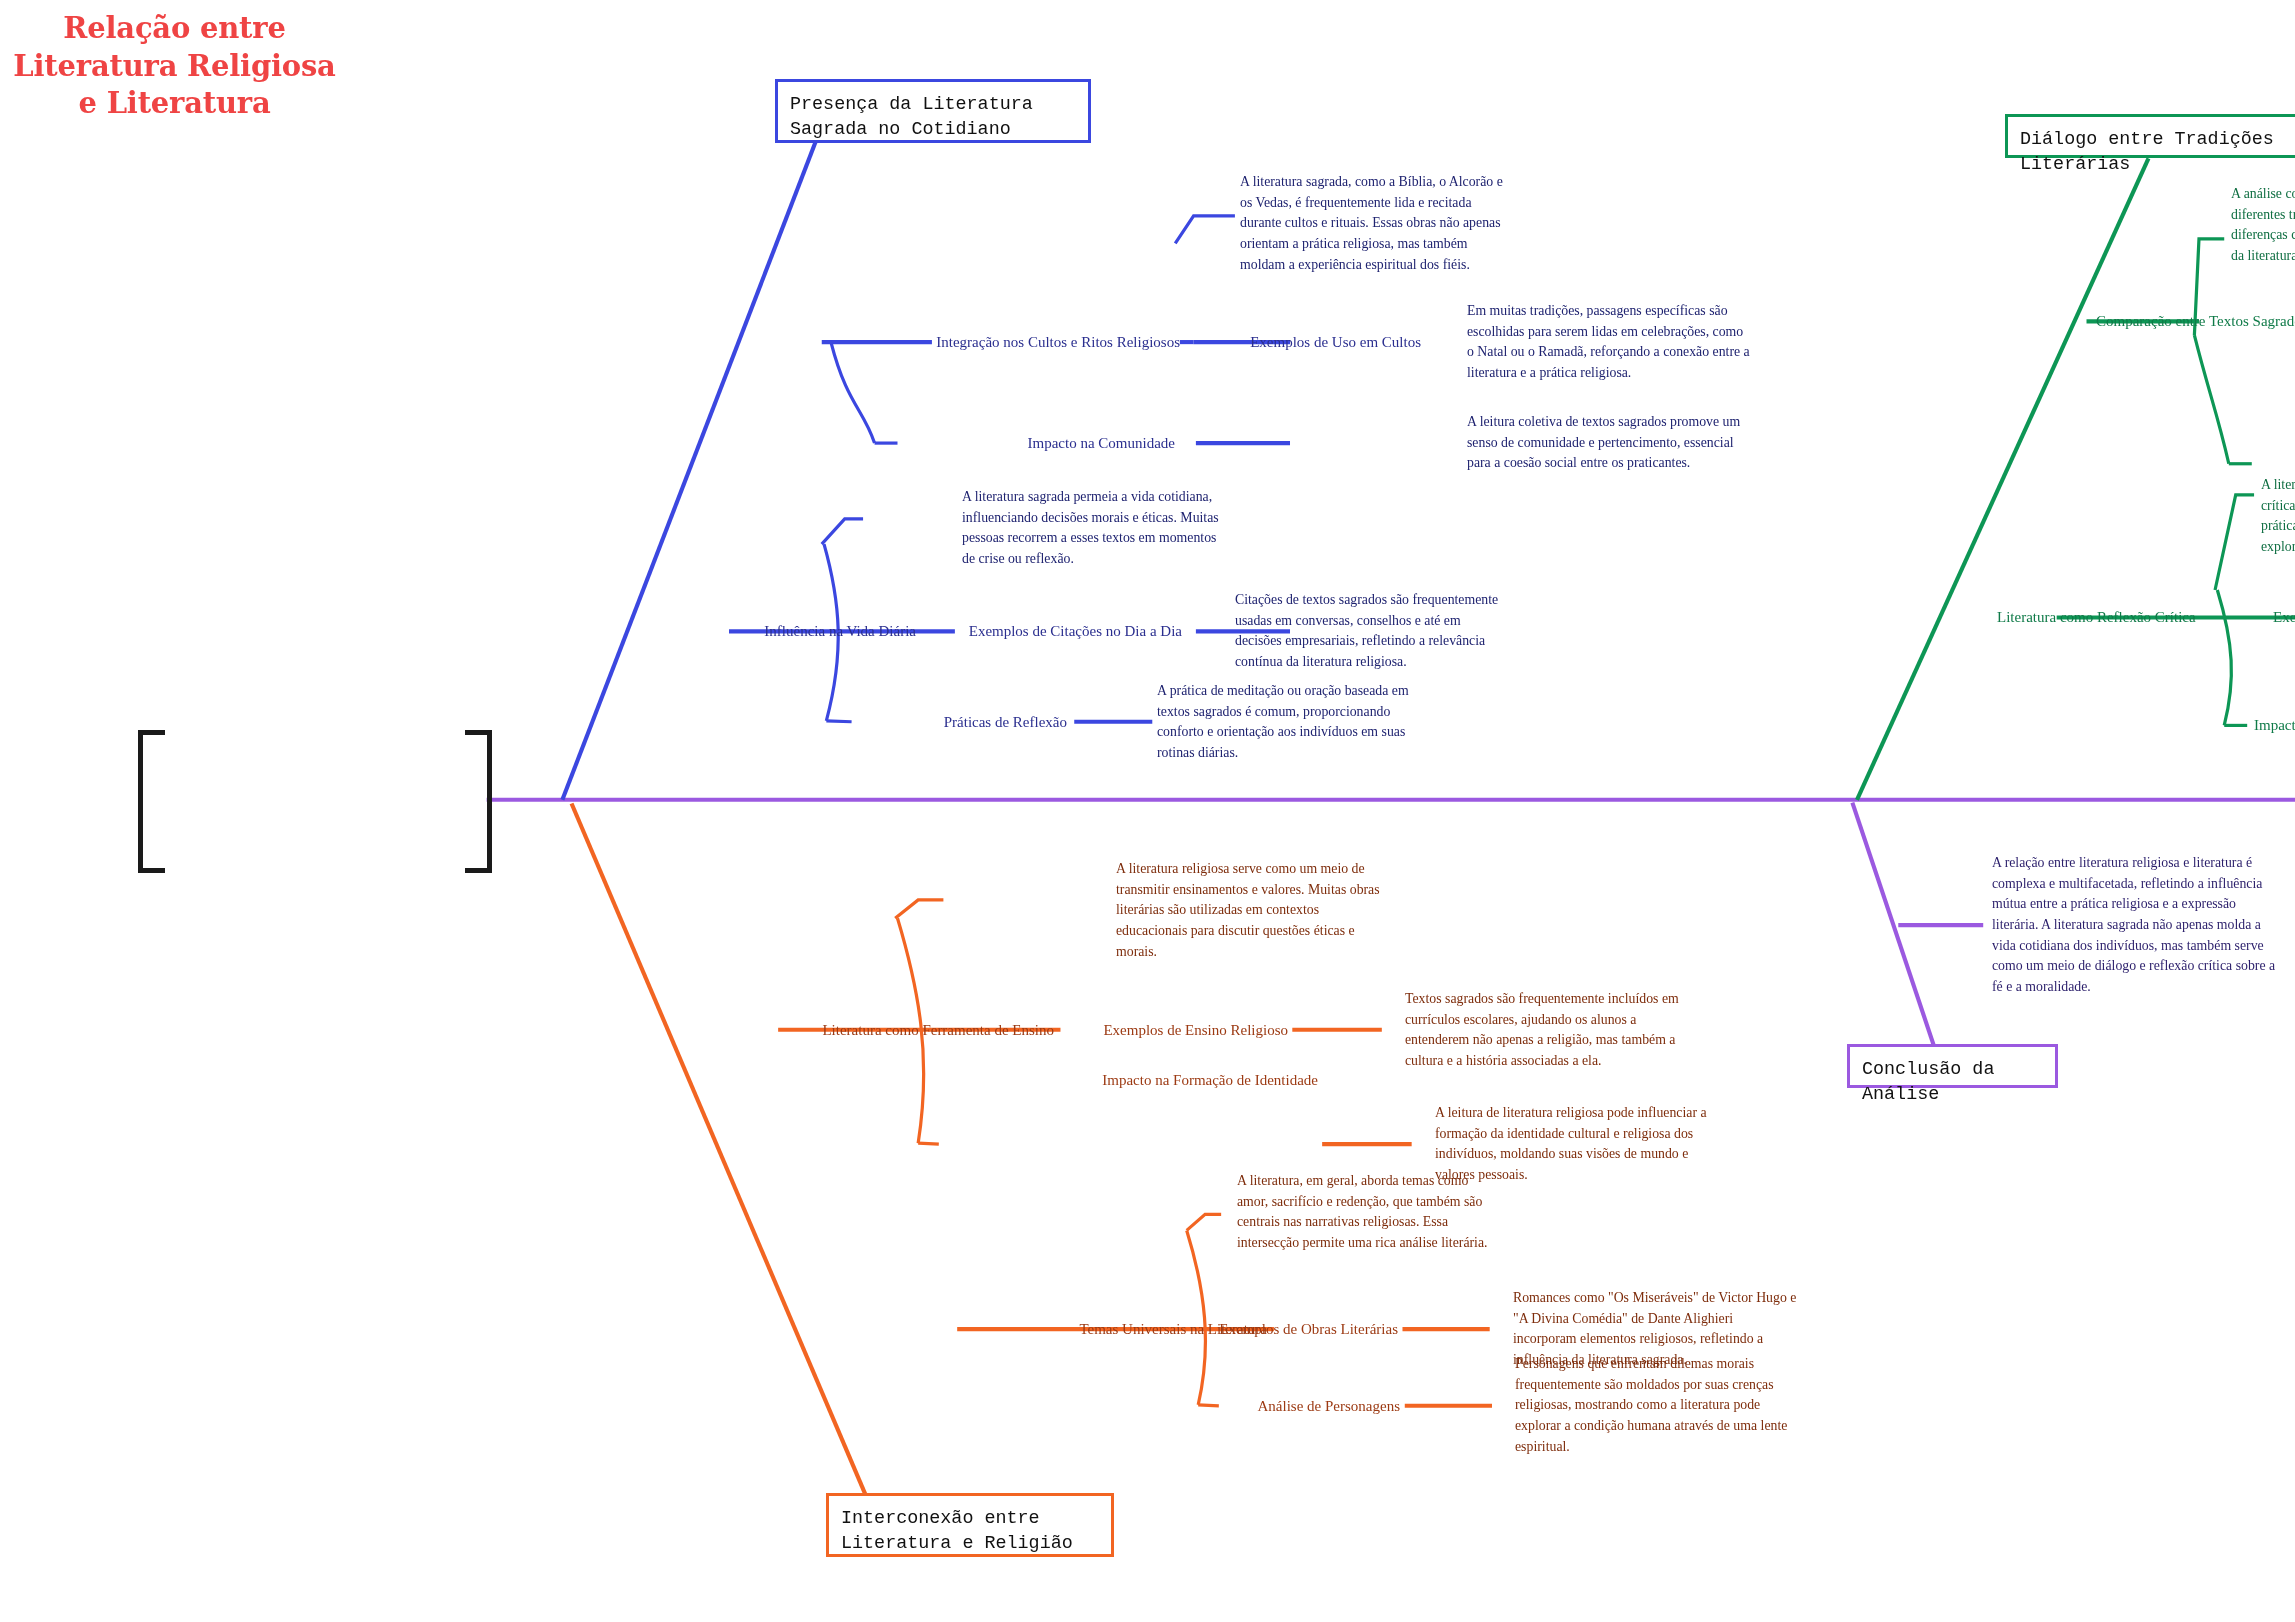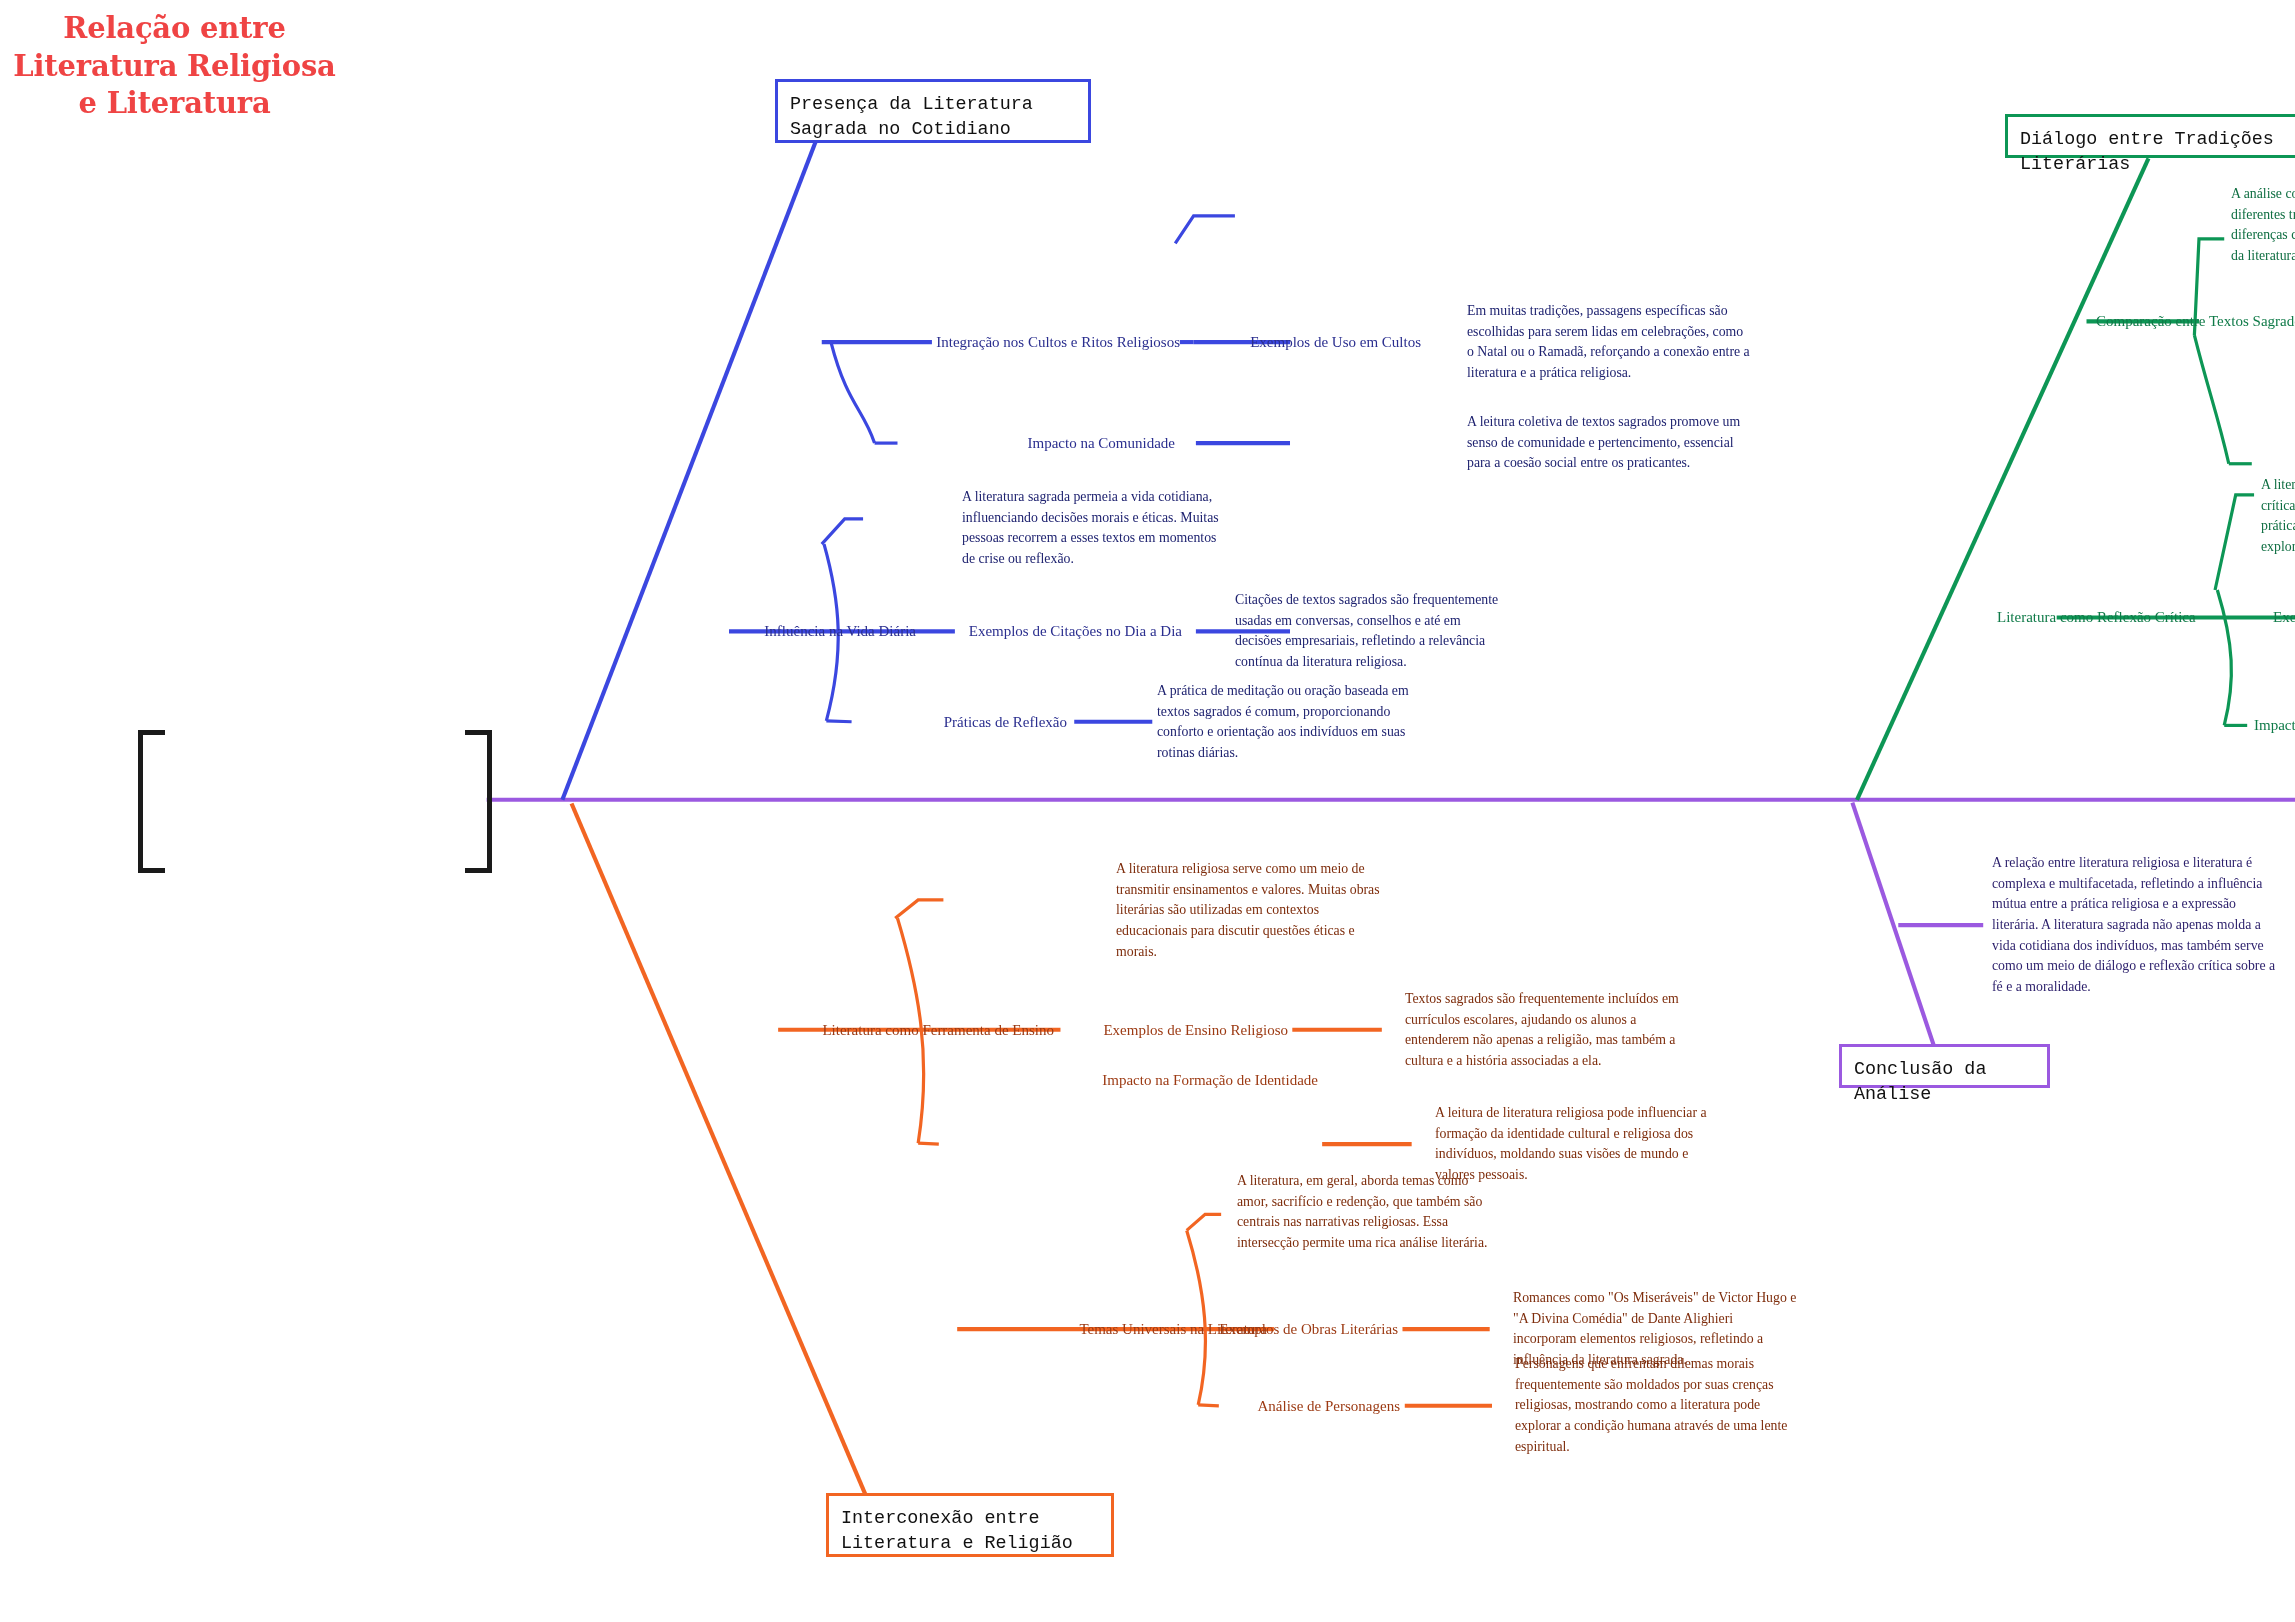--- a/index.html
+++ b/index.html
@@ -20,21 +20,21 @@
 
   
   .catbox{
     position:absolute;background:#fff;border:3.2px solid #000;
     padding:10px 12px 12px 12px;box-sizing:border-box;
     font-family:Liberation Mono, monospace;font-size:18.4px;line-height:1.38;color:#111;
   }
   .catbox.blue{border-color:#3b47e0;}
   .catbox.green{border-color:#0d9655;}
   .catbox.orange{border-color:#f26522;}
-  .catbox.purple{border-color:#9b59e0;}
+  .catbox.purple{border-color:#9b59e0;margin-left:8px;}
 
   
   .lbl{
     position:absolute;font-family:"Liberation Serif",serif;font-size:15px;
     white-space:nowrap;line-height:1;
   }
   .lbl.blue{color:#2b2f8f;}
   .lbl.green{color:#0f7a48;}
   .lbl.orange{color:#9c3a13;}
   .lbl.r{transform:translate(-100%,-50%);}
@@ -130,20 +130,21 @@
 
   <div class="catbox orange" style="left:826px;top:1493px;width:288px;height:64px;">
     <span>Interconexão entre Literatura e Religião</span>
   </div>
 
   <div class="catbox purple" style="left:1839px;top:1044px;width:211px;height:44px;">
     <span>Conclusão da Análise</span>
   </div>
 
   <div class="lbl blue r" style="left:1180px;top:342px;">Integração nos Cultos e Ritos Religiosos</div>
+  <div class="leaf blue" style="left:1240px;top:172px;width:275px;">A literatura sagrada, como a Bíblia, o Alcorão e os Vedas, é frequentemente lida e recitada durante cultos e rituais. Essas obras não apenas orientam a prática religiosa, mas também moldam a experiência espiritual dos fiéis.</div>
 
   <div class="lbl blue r" style="left:1421px;top:342px;">Exemplos de Uso em Cultos</div>
   <div class="leaf blue mid" style="left:1467px;top:342px;width:285px;">Em muitas tradições, passagens específicas são escolhidas para serem lidas em celebrações, como o Natal ou o Ramadã, reforçando a conexão entre a literatura e a prática religiosa.</div>
 
   <div class="lbl blue r" style="left:1175px;top:443px;">Impacto na Comunidade</div>
   <div class="leaf blue mid" style="left:1467px;top:443px;width:275px;">A leitura coletiva de textos sagrados promove um senso de comunidade e pertencimento, essencial para a coesão social entre os praticantes.</div>
 
   <div class="lbl blue r" style="left:916px;top:631px;">Influência na Vida Diária</div>
   <div class="leaf blue" style="left:962px;top:487px;width:257px;">A literatura sagrada permeia a vida cotidiana, influenciando decisões morais e éticas. Muitas pessoas recorrem a esses textos em momentos de crise ou reflexão.</div>
 

